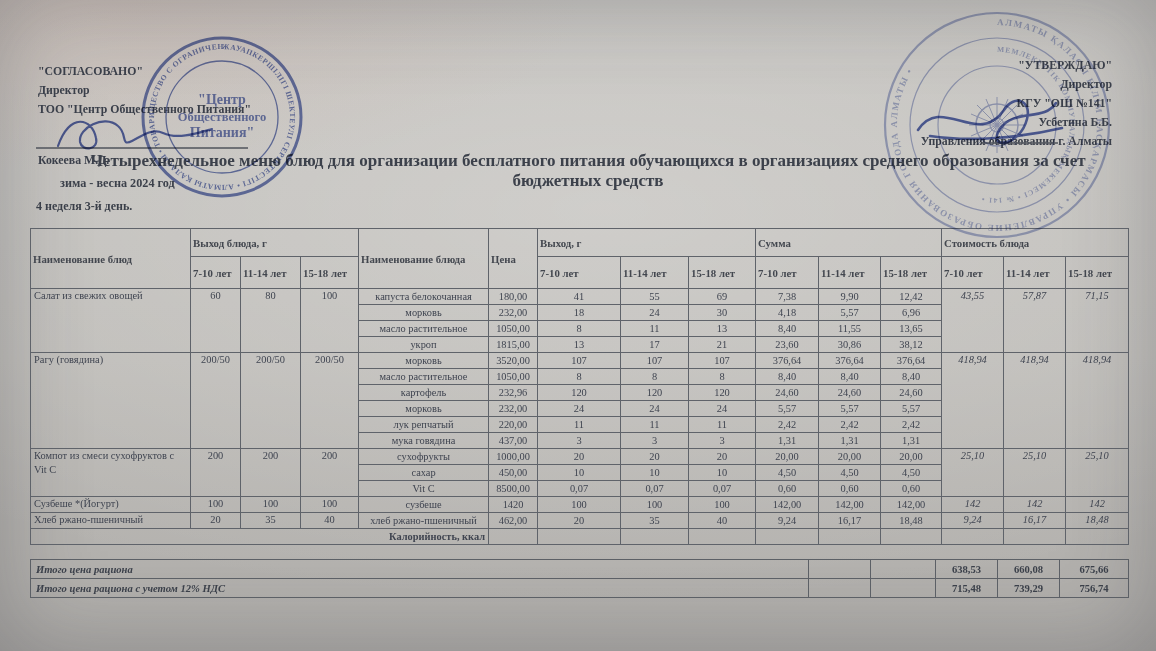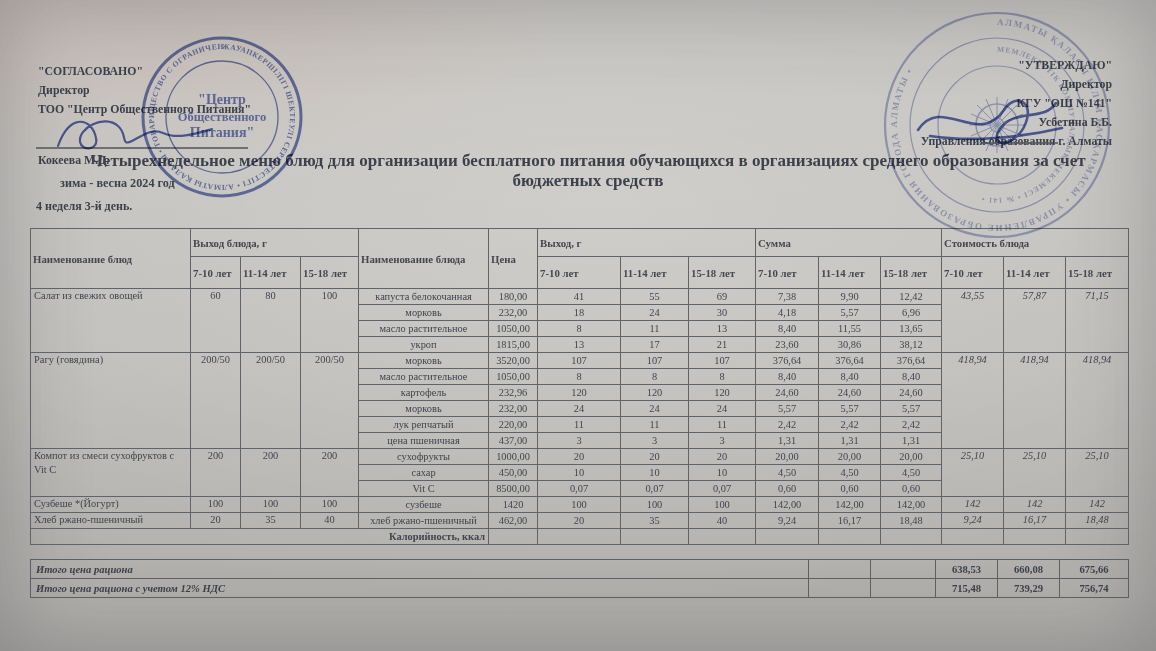--- a/index.html
+++ b/index.html
@@ -217,21 +217,21 @@
           <td class="c-ing">лук репчатый</td>
           <td class="c-num">220,00</td>
           <td class="c-num">11</td>
           <td class="c-num">11</td>
           <td class="c-num">11</td>
           <td class="c-num c-dim">2,42</td>
           <td class="c-num c-dim">2,42</td>
           <td class="c-num c-dim">2,42</td>
         </tr>
         <tr>
-          <td class="c-ing">цена пшеничная</td>
+          <td class="c-ing">мука говядина</td>
           <td class="c-num">437,00</td>
           <td class="c-num">3</td>
           <td class="c-num">3</td>
           <td class="c-num">3</td>
           <td class="c-num c-dim">1,31</td>
           <td class="c-num c-dim">1,31</td>
           <td class="c-num c-dim">1,31</td>
         </tr>
         <tr>
           <td rowspan="3" class="c-name">Компот из смеси сухофруктов с Vit C</td>

